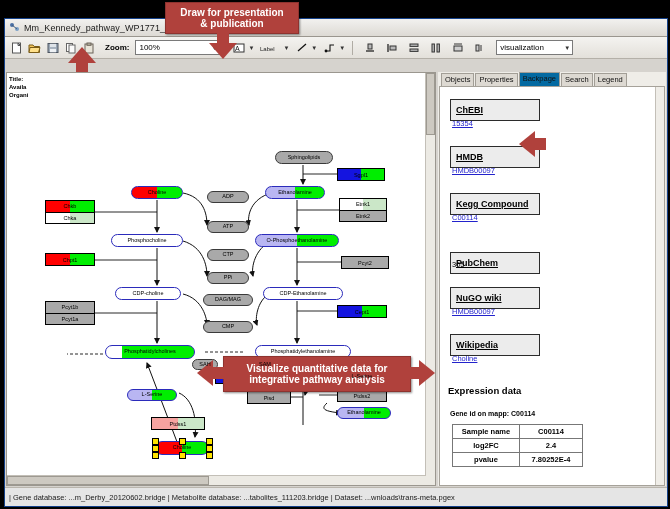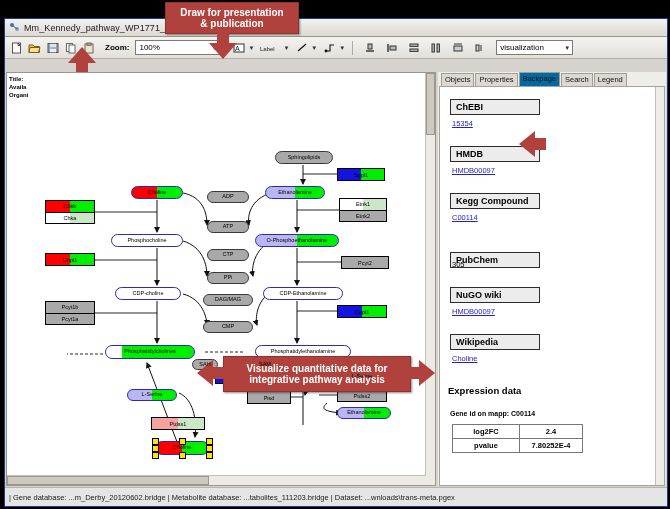--- a/index.html
+++ b/index.html
@@ -47,22 +47,22 @@
   .statusbar .txt{font-size:7.5px;color:#1a1a1a;}
 
   
   .rightpanel{flex:1;margin:1px 1px 1px 2px;background:#efedE8;display:flex;flex-direction:column;}
   .tabs{display:flex;align-items:flex-end;height:14px;padding-left:3px;gap:1px;}
   .tab{font-size:7.5px;color:#111;background:#ddd9d2;border:1px solid #a29e96;border-bottom:none;
        padding:1px 3px 1px 3px;cursor:pointer;line-height:10px;}
   .tab.sel{background:#0369a1;font-weight:normal;padding-bottom:2px;}
   .panelbody{flex:1;background:#fff;border:1px solid #a6a29a;margin:0 1px 0 1px;position:relative;overflow:hidden;}
 
-  .dbbox{position:absolute;left:10px;width:90px;height:16px;background:#ececec;border:1px solid #2b2b2b;
-         display:flex;align-items:center;padding-left:5px;box-sizing:border-box;}
+  .dbbox{position:absolute;left:10px;width:90px;height:22px;background:#ececec;border:1px solid #2b2b2b;
+         display:flex;align-items:center;padding-left:5px;box-sizing:border-box;text-decoration:underline;}
   .dbbox span{font-size:9px;font-weight:bold;color:#000;}
   .dblink{position:absolute;left:12px;font-size:7.5px;color:#2222cc;text-decoration:underline;cursor:pointer;}
   .dbplain{position:absolute;left:12px;font-size:7.5px;color:#000;}
   .exprhead{position:absolute;left:8px;font-size:9.5px;font-weight:bold;color:#000;}
   .genid{position:absolute;left:10px;font-size:7px;color:#000;font-weight:bold;}
   .etable{position:absolute;left:12px;border-collapse:collapse;}
   .etable td{border:1px solid #777;font-size:7.5px;font-weight:bold;text-align:center;
              padding:1px 2px;height:11px;color:#000;background:#fff;}
   .etable td.k{width:62px;}
   .etable td.v{width:58px;}
@@ -468,20 +468,24 @@
                 <span>Wikipedia</span>
               </div>
               <div class="dblink" style="top: 267px;">Choline</div>
             </div>
 
           <div class="exprhead" style="top:298px;">Expression data</div>
           <div class="genid" style="top:323px;">Gene id on mapp: C00114</div>
           <table class="etable" style="top:337px;">
             <tbody id="exprrows">
                 <tr>
+                  <td class="k">Sample name</td>
+                  <td class="v">C00114</td>
+                </tr>
+                <tr>
                   <td class="k">log2FC</td>
                   <td class="v">2.4</td>
                 </tr>
                 <tr>
                   <td class="k">pvalue</td>
                   <td class="v">7.80252E-4</td>
                 </tr>
               </tbody>
           </table>
           <div class="panel-vscroll"></div>

